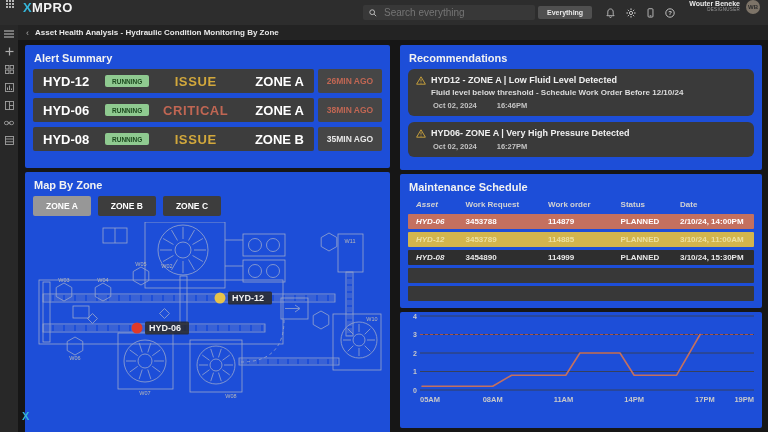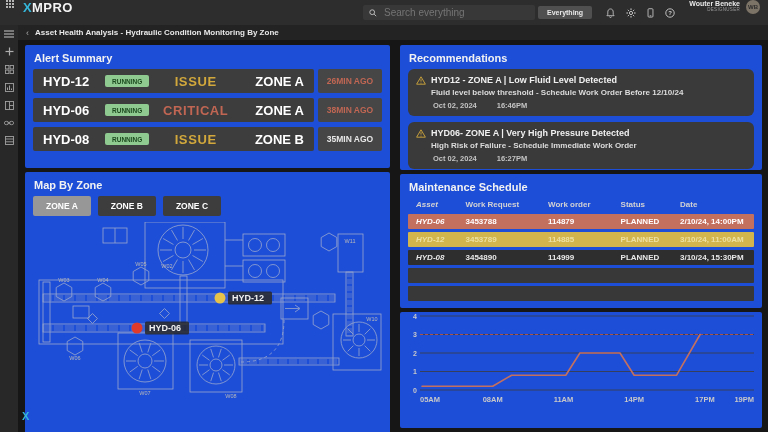--- a/index.html
+++ b/index.html
@@ -243,21 +243,20 @@
         </div>
         <div class="rcard">
           <div class="rtitle">
             <svg width="10" height="9" viewBox="0 0 10 9">
               <path d="M5 0.8 L9.4 8.2 L0.6 8.2 Z" fill="none" stroke="#d2a83c" stroke-width="0.9"></path>
               <line x1="5" y1="3.2" x2="5" y2="5.6" stroke="#d2a83c" stroke-width="0.9"></line>
               <circle cx="5" cy="7" r="0.5" fill="#d2a83c"></circle>
             </svg>
             <span>HYD06- ZONE A | Very High Pressure Detected</span>
           </div>
-          <div class="rdetail">High Risk of Failure - Schedule Immediate Work Order</div>
           <div class="rmeta">
             <span>Oct 02, 2024</span>
             <span>16:27PM</span>
           </div>
         </div>
       </div>
   </div>
 
   <div class="panel" id="p-map">
     <h2>Map By Zone</h2>

